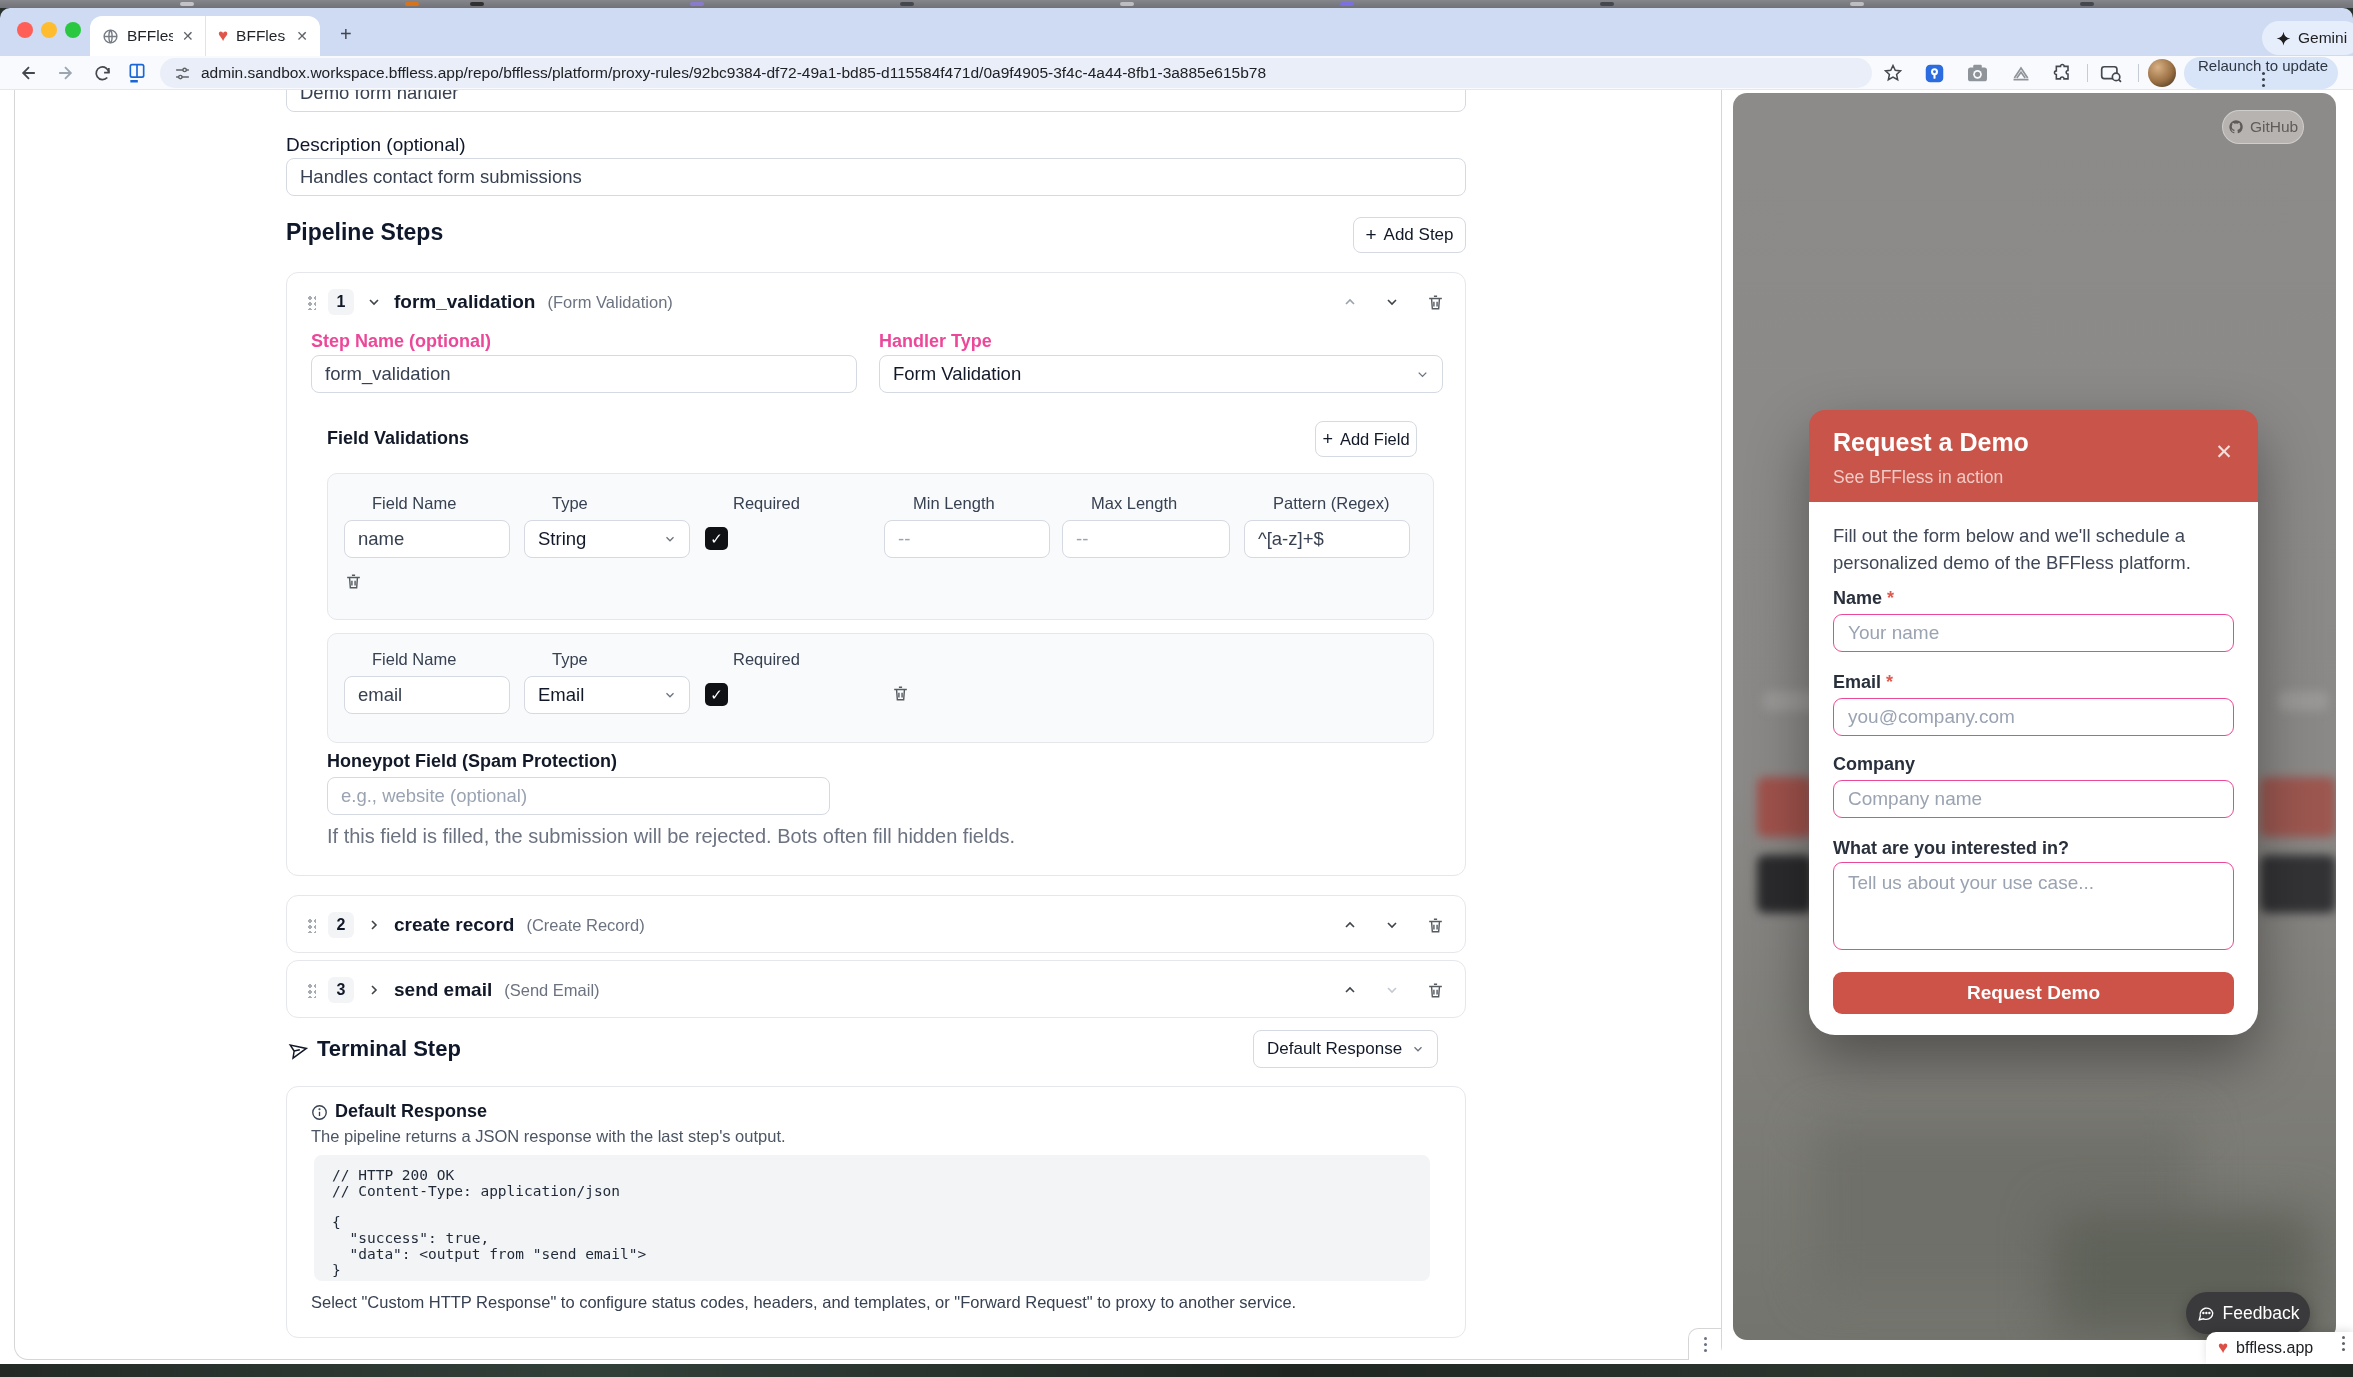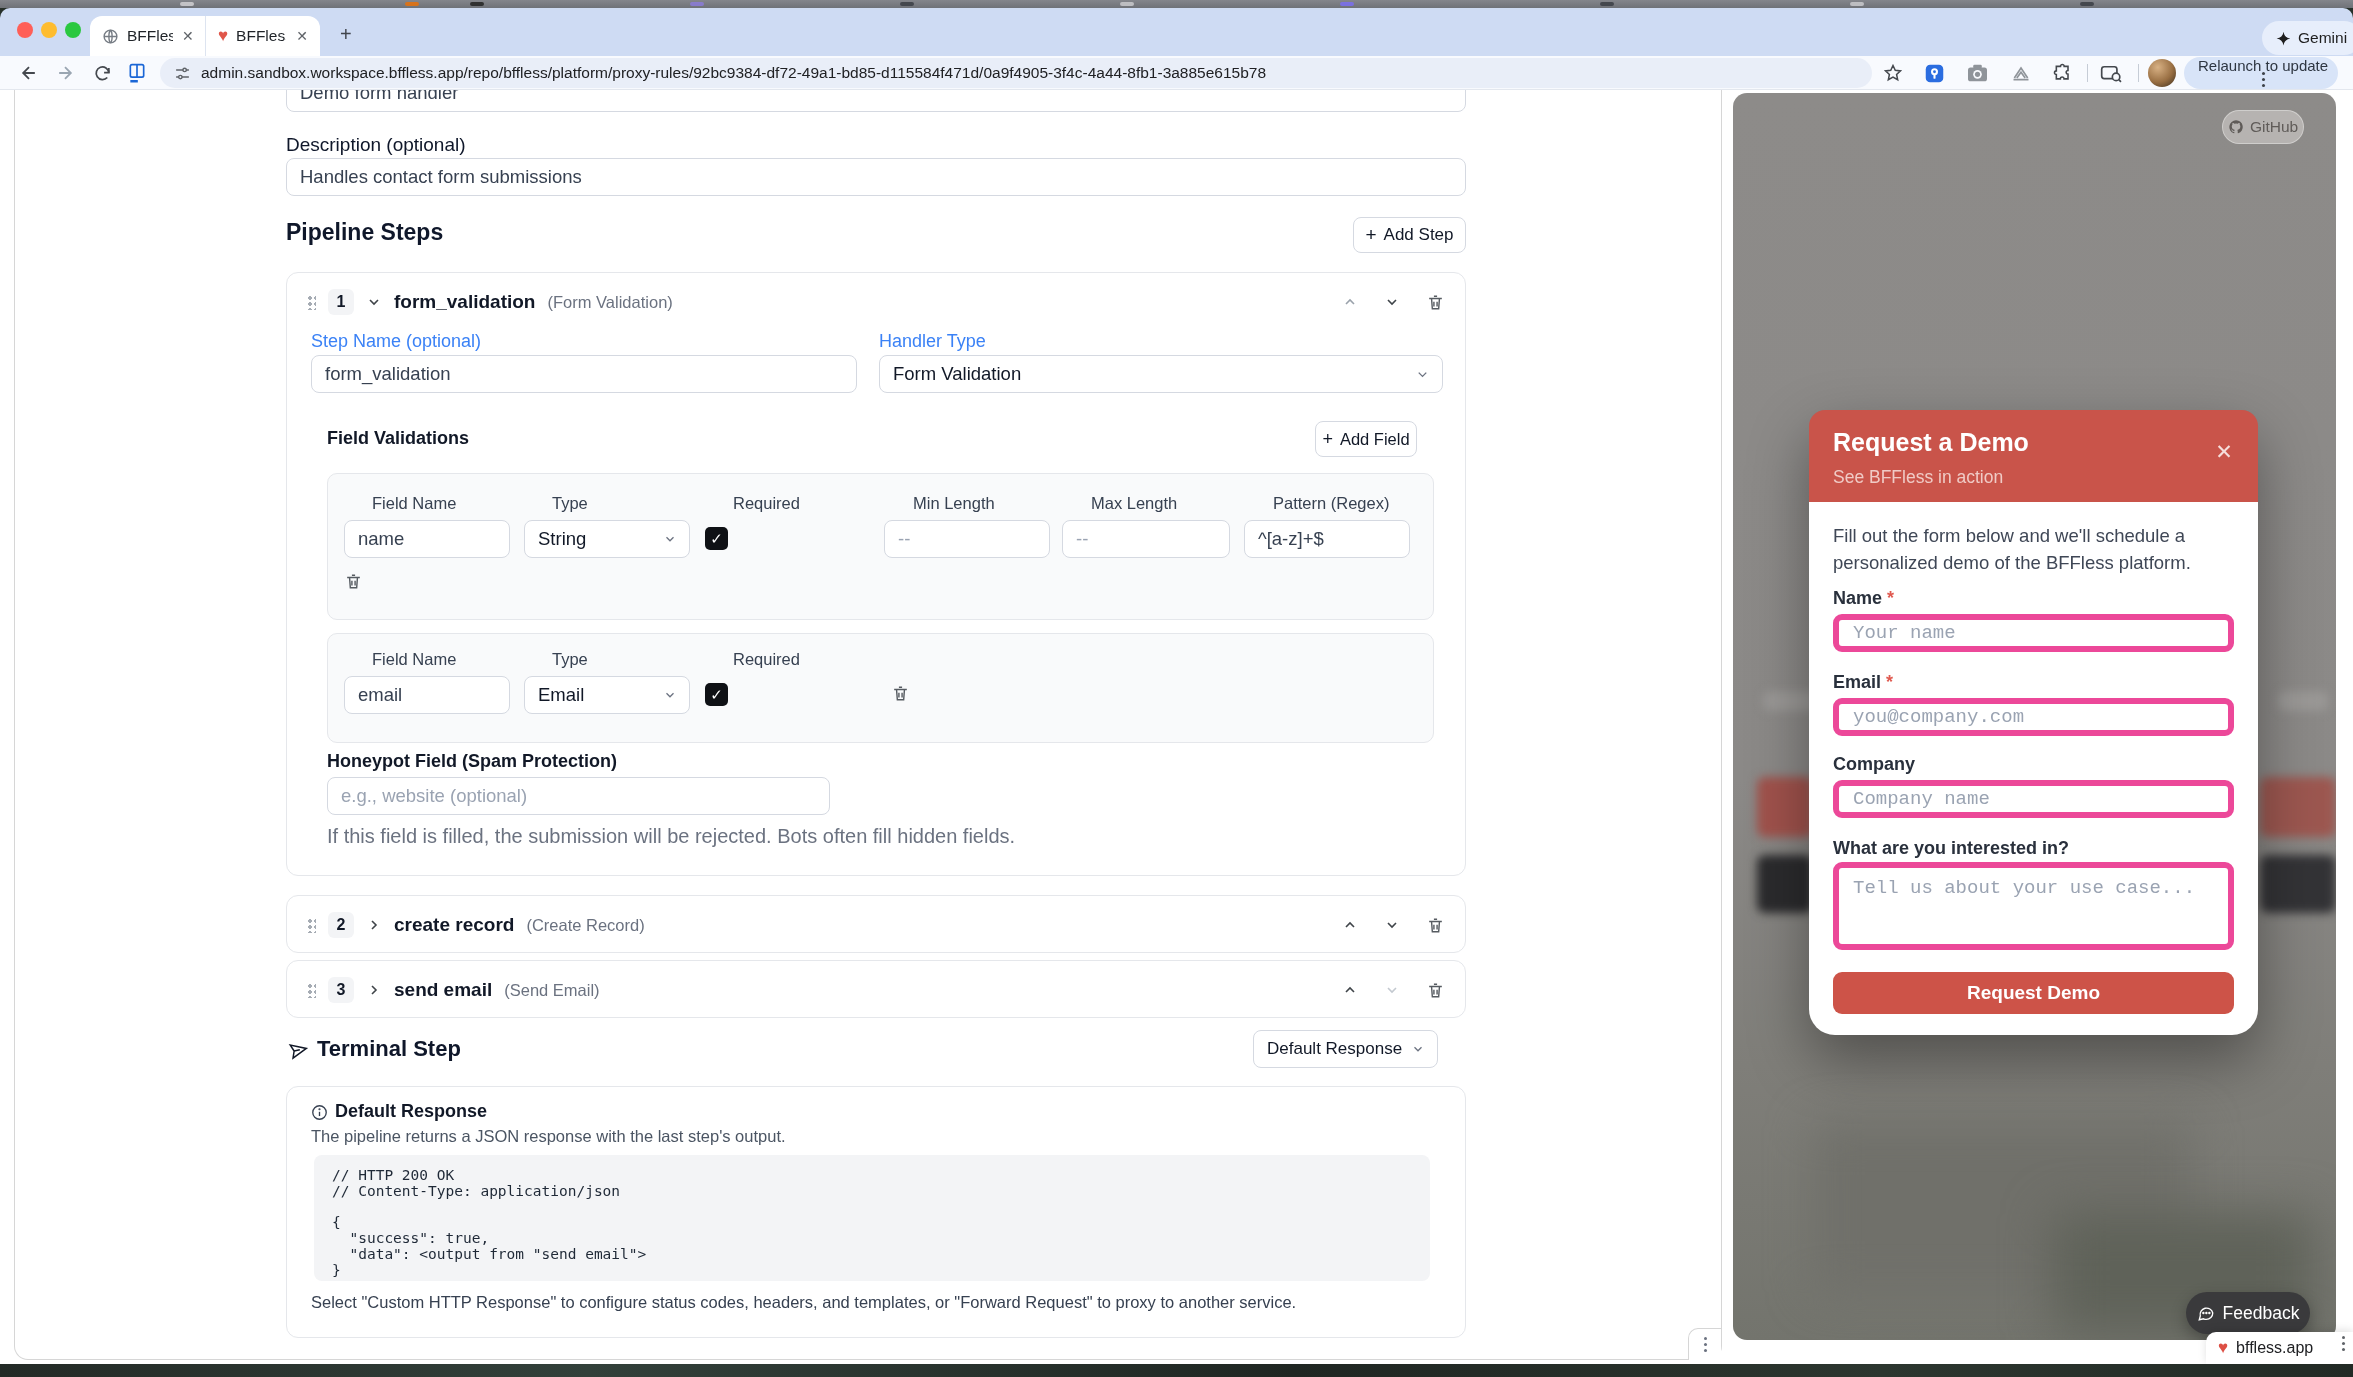--- a/index.html
+++ b/index.html
@@ -45,21 +45,21 @@
   .dots-v { width:3px; height:3px; border-radius:50%; background:#3c4148;
     box-shadow:0 6px 0 #3c4148, 0 12px 0 #3c4148; margin-top:-12px; }
 
   
   .content { position:absolute; top:82px; left:0; width:2353px; height:1274px; background:#fff; }
 
   .left-panel { position:absolute; left:14px; top:0; width:1708px; height:1270px; background:#fff;
     border:1px solid #d6d6d6; border-top:none; border-radius:0 0 14px 14px; overflow:hidden; }
 
   .lbl { font-size:19px; font-weight:500; color:#0f172a; }
-  .lbl-sm { font-size:17px; font-weight:400; color:#3b82f6; }
+  .lbl-sm { font-size:17px; font-weight:700; color:#ec4899; }
   .inp { position:absolute; border:1px solid #d5d9e1; border-radius:8px; background:#fff; font-size:18.5px; color:#374151;
     padding:0 13px; font-family:"Liberation Sans",sans-serif; outline:none; }
   .inp::placeholder { color:#9aa3b2; }
   .sel { position:absolute; border:1px solid #d5d9e1; border-radius:8px; background:#fff;
     display:flex; align-items:center; justify-content:space-between; padding:0 12px 0 13px; font-size:18.5px; color:#111827; }
   .btn-outline { position:absolute; border:1px solid #d5d9e1; border-radius:8px; background:#fff;
     display:flex; align-items:center; justify-content:center; gap:7px; font-size:17px; font-weight:500; color:#111827; }
 
   .step-card { position:absolute; left:271px; width:1180px; background:#fff; border:1px solid #e5e7eb; border-radius:12px; }
   .step-head { display:flex; align-items:center; gap:12px; padding:0 20px; height:58px; }
@@ -92,22 +92,22 @@
 
   .modal { position:absolute; left:76px; top:317px; width:449px; height:625px; border-radius:26px; background:#fff;
     box-shadow:0 24px 60px rgba(0,0,0,.38); }
   .modal-head { position:absolute; left:0; top:0; right:0; height:92px; background:#c9544a; border-radius:16px 16px 0 0; }
   .modal-title { position:absolute; left:24px; top:18px; font-size:25px; font-weight:700; color:#fff; }
   .modal-sub { position:absolute; left:24px; top:57px; font-size:17.5px; color:#f0cbc6; }
   .modal-close { position:absolute; right:20px; top:28px; width:28px; height:28px; color:#f6dedb; font-size:21px;
     display:flex; align-items:center; justify-content:center; }
   .m-lbl { position:absolute; left:24px; font-size:18px; font-weight:600; color:#29303c; }
   .m-req { color:#e05a50; }
-  .m-inp { position:absolute; left:24px; width:401px; height:38px; border:6px solid #ec4899; border-radius:9px; background:#fff;
-    font-size:19px; color:#374151; padding:0 14px; font-family:Liberation Mono, monospace; outline:none; }
+  .m-inp { position:absolute; left:24px; width:401px; height:38px; border:1px solid #ec4899; border-radius:9px; background:#fff;
+    font-size:19px; color:#374151; padding:0 14px; font-family:Liberation Sans, sans-serif; outline:none; }
   .m-inp::placeholder { color:#9aa3b2; }
   textarea.m-inp { height:88px; padding:9px 14px; resize:none; }
   .m-btn { position:absolute; left:24px; top:562px; width:401px; height:42px; border-radius:9px; background:#cd5348;
     display:flex; align-items:center; justify-content:center; font-size:19px; font-weight:600; color:#fff; }
 
   .feedback-pill { position:absolute; left:453px; top:1199px; width:124px; height:42px; border-radius:21px; background:#3a3a3c;
     display:flex; align-items:center; justify-content:center; gap:8px; color:#fff; font-size:17.5px; font-weight:500;
     box-shadow:0 6px 16px rgba(0,0,0,.3); }
 
   .brand-bar { position:absolute; left:2206px; top:1242px; width:147px; height:32px; background:#fff; border-radius:10px 0 0 0;

